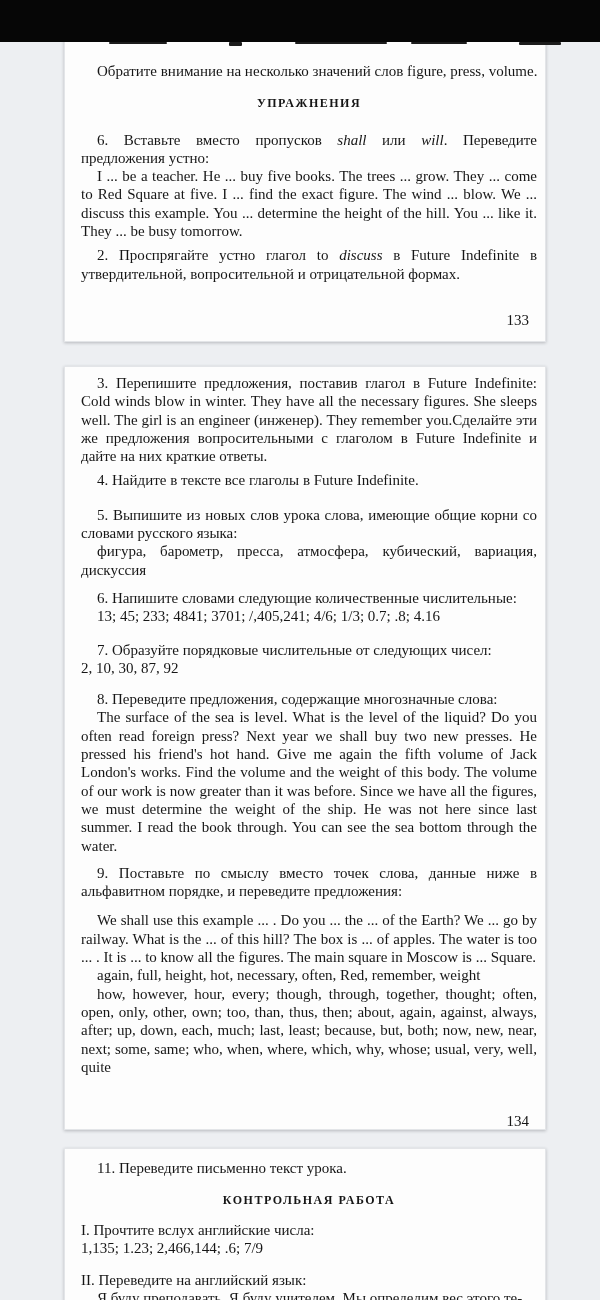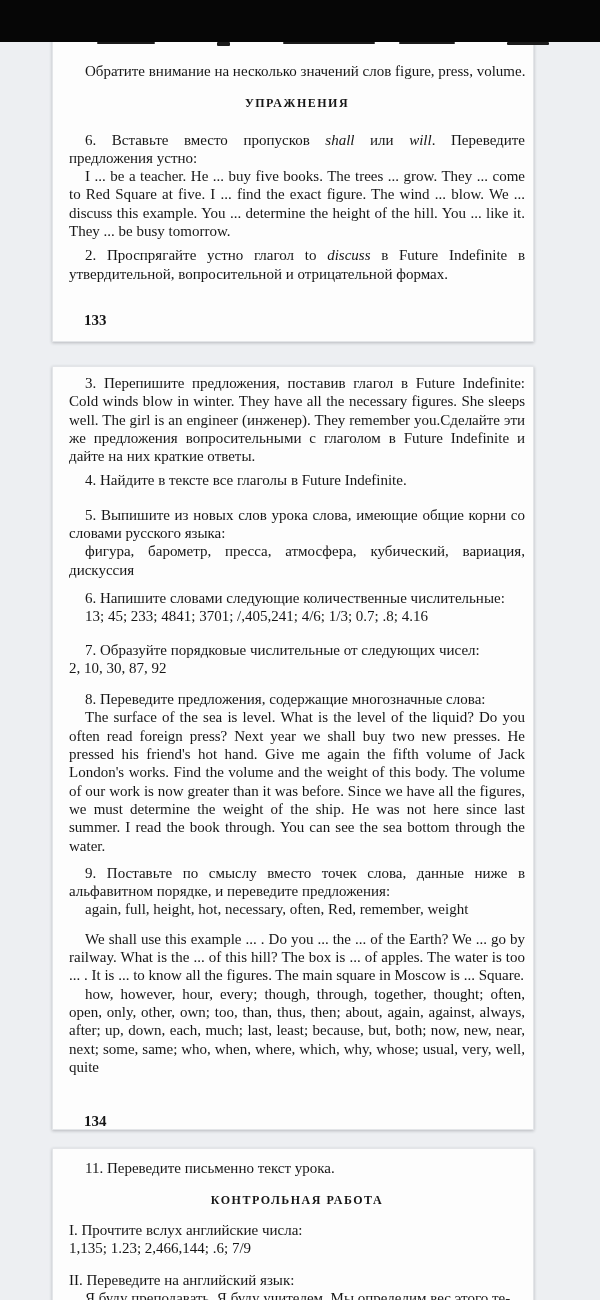--- a/index.html
+++ b/index.html
@@ -9,21 +9,21 @@
     position:relative;
     overflow:hidden;
     font-family:"Liberation Serif","DejaVu Serif",serif;
     color:#161616;
   }
   .topbar{
     position:absolute;left:0;top:0;width:600px;height:42px;
     background:#060606;z-index:5;
   }
   .page{
-    position:absolute;left:52px;width:482px;
+    position:absolute;left:64px;width:482px;
     background:#fdfdfd;
     border:1px solid #e3e5e8;
     box-shadow:0 1px 3px rgba(60,64,70,.30);
     box-sizing:border-box;
     padding:0 8px 0 16px;
   }
   #page-133{top:38px;height:304px;border-top:none;}
   #page-134{top:366px;height:764px;}
   #page-135{top:1148px;height:175px;}
   .p{
@@ -33,22 +33,22 @@
     text-indent:16px;
   }
   .flush{text-indent:0;}
   .oneline{white-space:nowrap;overflow:hidden;}
   .section-title{
     margin:0;text-align:center;text-indent:0;
     font-weight:bold;font-size:12px;line-height:18.3px;
     letter-spacing:1.5px;
   }
   .pageno{
-    margin:15px;text-align:left;text-indent:0;
-    font-size:15px;line-height:18.3px;font-weight:bold;
+    margin:8px;text-align:right;text-indent:0;
+    font-size:15px;line-height:18.3px;
   }
   i{font-style:italic;}
   
   .cutline{position:absolute;left:16px;top:4px;right:8px;height:5px;}
   .cutline .m{position:absolute;top:0;background:#1c1c1c;border-radius:1px;}
   .m1{left:28px;width:58px;height:2px;}
   .m2{left:148px;width:13px;height:4px;top:-1px;border-radius:40%;}
   .m3{left:214px;width:92px;height:2px;}
   .m4{left:330px;width:56px;height:2px;}
   .m5{left:438px;width:42px;height:3px;}
@@ -99,22 +99,22 @@
   <p class="p oneline" id="ex4">4. Найдите в тексте все глаголы в Future Indefinite.</p>
   <p class="p" id="ex5-head">5. Выпишите из новых слов урока слова, имеющие общие корни со словами русского языка:</p>
   <p class="p" id="ex5-body">фигура, барометр, пресса, атмосфера, кубический, вариация, дискуссия</p>
   <p class="p oneline" id="ex6-head">6. Напишите словами следующие количественные числительные:</p>
   <p class="p oneline" id="ex6-body">13; 45; 233; 4841; 3701; /,405,241; 4/6; 1/3; 0.7; .8; 4.16</p>
   <p class="p oneline" id="ex7-head">7. Образуйте порядковые числительные от следующих чисел:</p>
   <p class="p flush oneline" id="ex7-body">2, 10, 30, 87, 92</p>
   <p class="p oneline" id="ex8-head">8. Переведите предложения, содержащие многозначные слова:</p>
   <p class="p" id="ex8-body">The surface of the sea is level. What is the level of the liquid? Do you often read foreign press? Next year we shall buy two new presses. He pressed his friend's hot hand. Give me again the fifth volume of Jack London's works. Find the volume and the weight of this body. The volume of our work is now greater than it was before. Since we have all the figures, we must determine the weight of the ship. He was not here since last summer. I read the book through. You can see the sea bottom through the water.</p>
   <p class="p" id="ex9-head">9. Поставьте по смыслу вместо точек слова, данные ниже в альфавитном порядке, и переведите предложения:</p>
+  <p class="p" id="ex9-body">We shall use this example ... . Do you ... the ... of the Earth? We ... go by railway. What is the ... of this hill? The box is ... of apples. The water is too ... . It is ... to know all the figures. The main square in Moscow is ... Square.</p>
   <p class="p oneline" id="ex9-words">again, full, height, hot, necessary, often, Red, remember, weight</p>
-  <p class="p" id="ex9-body">We shall use this example ... . Do you ... the ... of the Earth? We ... go by railway. What is the ... of this hill? The box is ... of apples. The water is too ... . It is ... to know all the figures. The main square in Moscow is ... Square.</p>
   <p class="p" id="ex10-body">how, however, hour, every; though, through, together, thought; often, open, only, other, own; too, than, thus, then; about, again, against, always, after; up, down, each, much; last, least; because, but, both; now, new, near, next; some, same; who, when, where, which, why, whose; usual, very, well, quite</p>
   <p class="pageno" id="pn134">134</p>
 </div>
 
 <div class="page" id="page-135">
   <p class="p oneline" id="ex11">11. Переведите письменно текст урока.</p>
   <p class="section-title" id="kontrol">КОНТРОЛЬНАЯ РАБОТА</p>
   <p class="p flush oneline" id="t1-head">I. Прочтите вслух английские числа:</p>
   <p class="p flush oneline" id="t1-body">1,135; 1.23; 2,466,144; .6; 7/9</p>
   <p class="p flush oneline" id="t2-head">II. Переведите на английский язык:</p>

